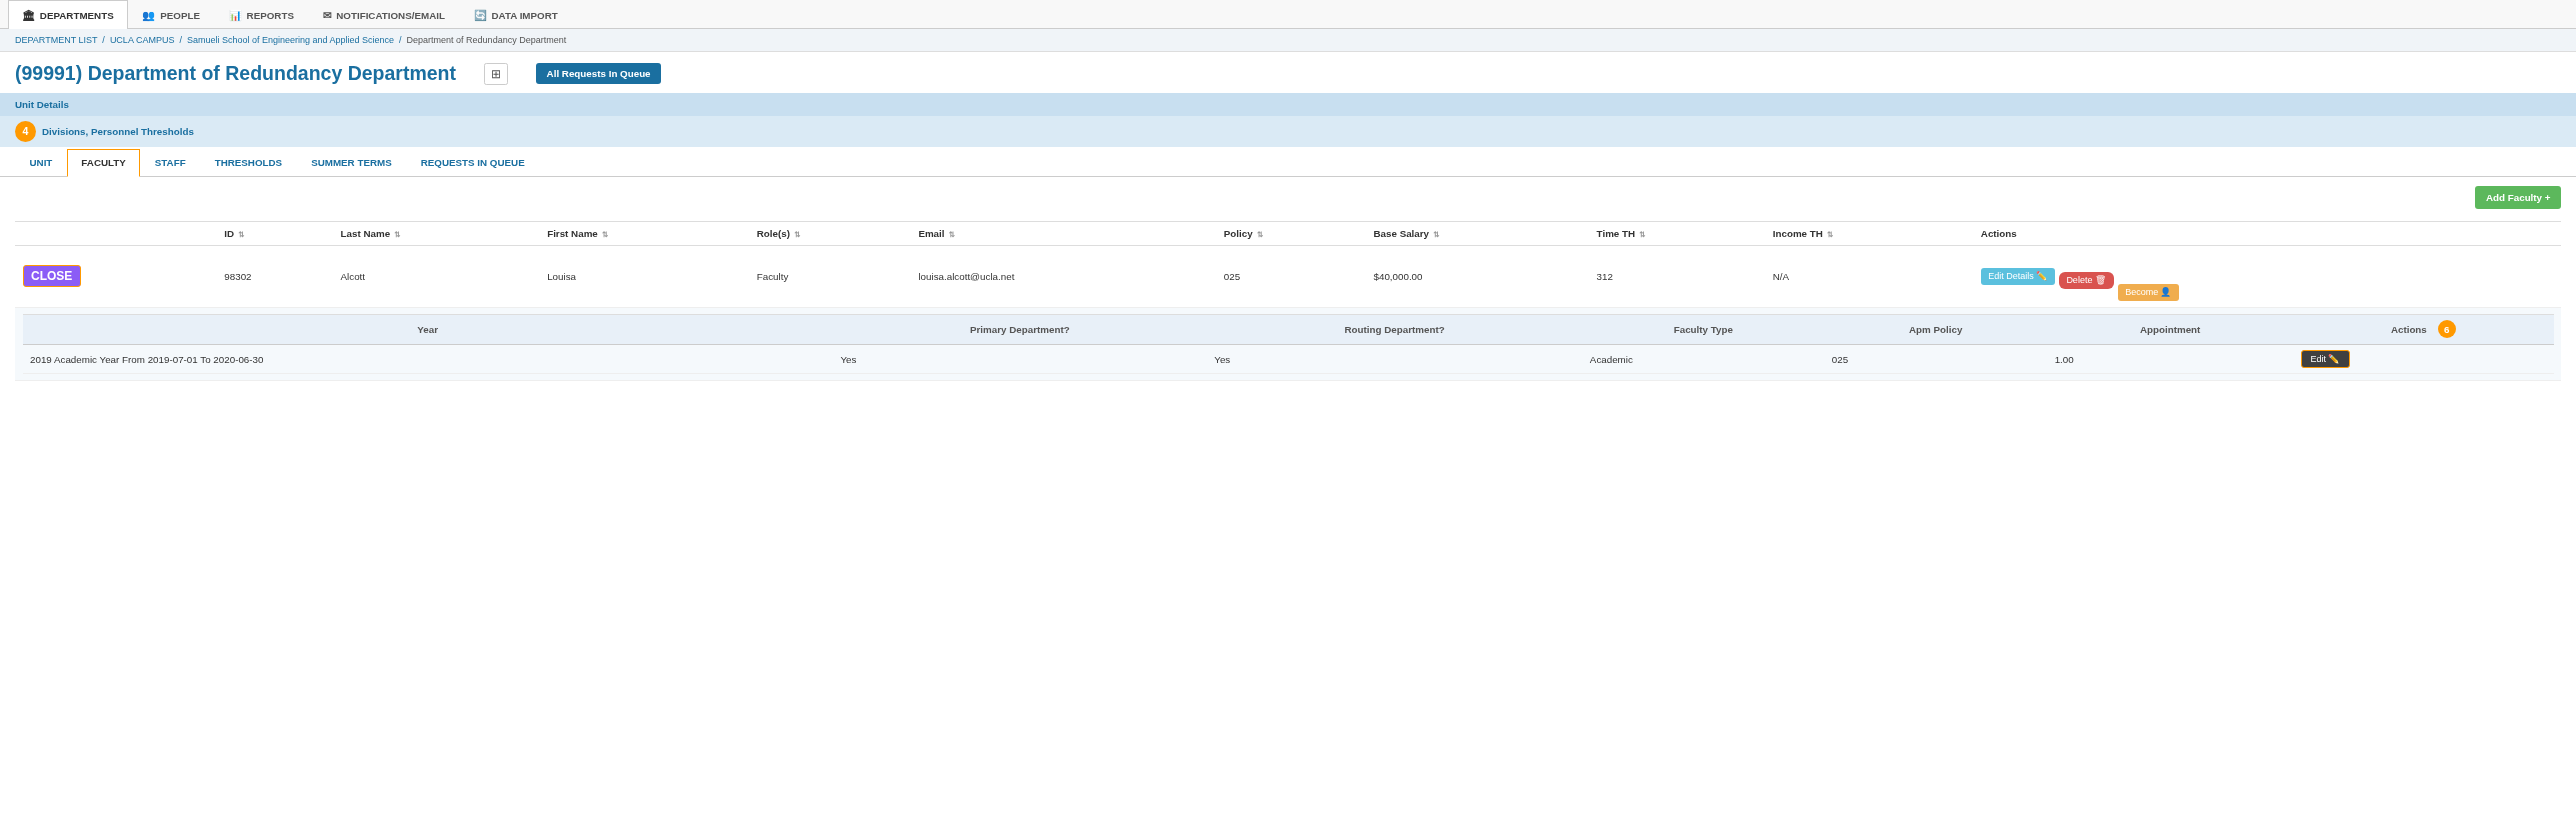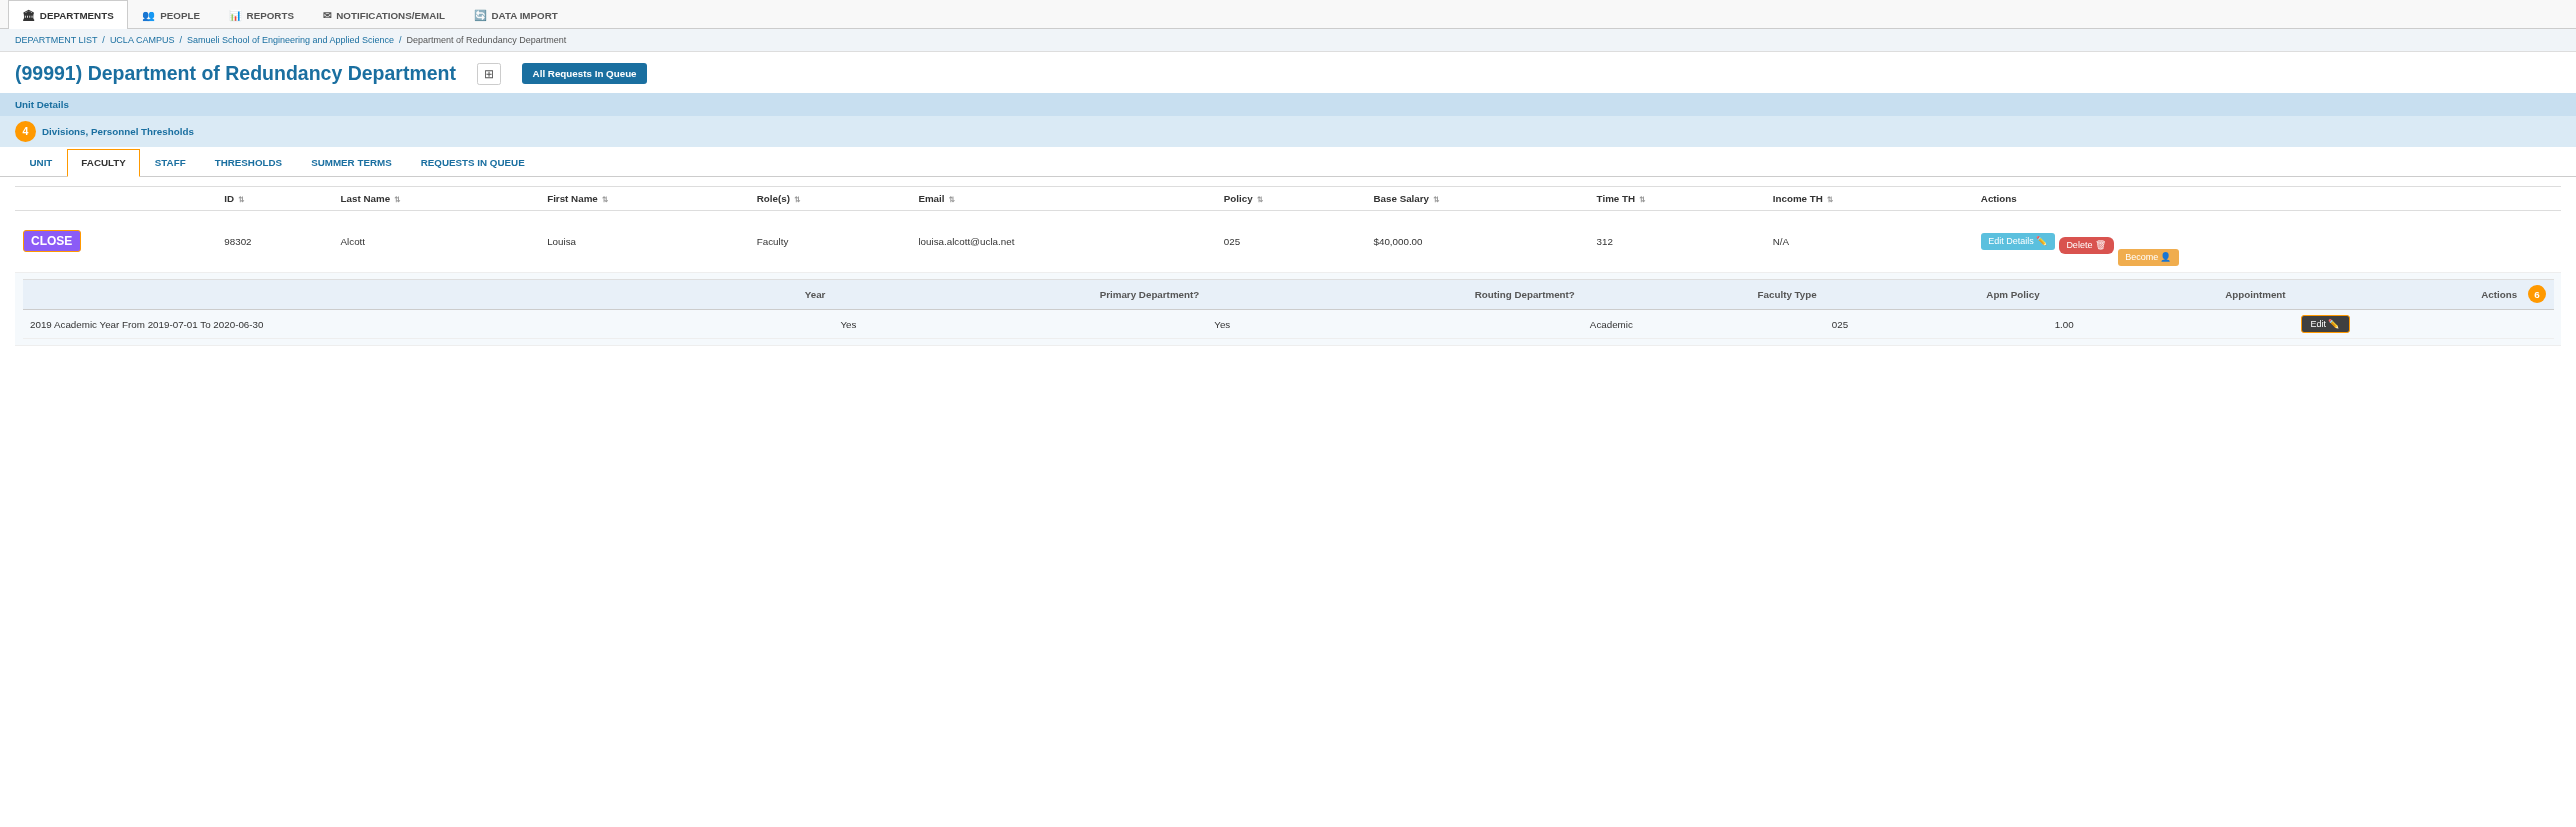--- a/index.html
+++ b/index.html
@@ -42,21 +42,21 @@
       color: #1a6fa0;
       border-bottom: 0.8px solid #ddd;
     }
     .breadcrumb a { color: #1a6fa0; text-decoration: none; }
     .breadcrumb span { color: #555; }
 
     
     .page-header {
       display: flex;
       align-items: center;
-      gap: 21px;
+      gap: 28px;
       padding: 10.5px 15px 7.5px 15px;
     }
     .page-title {
       font-size: 19.5px;
       font-weight: bold;
       color: #1a6fa0;
     }
     .org-chart-btn {
       background: #fff;
       border: 0.8px solid #ccc;
@@ -228,21 +228,21 @@
       width: 100%;
       border-collapse: collapse;
       font-size: 9.8px;
     }
     .sub-table th {
       padding: 5.3px 7.5px;
       font-weight: bold;
       color: #555;
       background: #e8f0f8;
       border-bottom: 0.8px solid #ccc;
-      text-align: right;
+      text-align: center;
     }
     .sub-table td {
       padding: 5.3px 7.5px;
       border-bottom: 0.8px solid #eee;
     }
 
     .edit-sub-btn {
       background: #404040;
       color: #fff;
       border: 1.5px solid #f90;
@@ -323,20 +323,23 @@
 <div class="sub-tabs">
   <div class="sub-tab">UNIT</div>
   <div class="sub-tab active">FACULTY</div>
   <div class="sub-tab">STAFF</div>
   <div class="sub-tab">THRESHOLDS</div>
   <div class="sub-tab">SUMMER TERMS</div>
   <div class="sub-tab">REQUESTS IN QUEUE</div>
 </div>
 
 <div class="table-area">
+  <div style="display:flex; justify-content:flex-end; margin-bottom:6px;">
+    <button class="add-faculty-btn">Add Faculty +</button>
+  </div>
 
   <table class="faculty-table">
     <thead>
       <tr>
         <th></th>
         <th>
           <span>ID</span>
           <span class="sort-icon">⇅</span>
         </th>
         <th>

